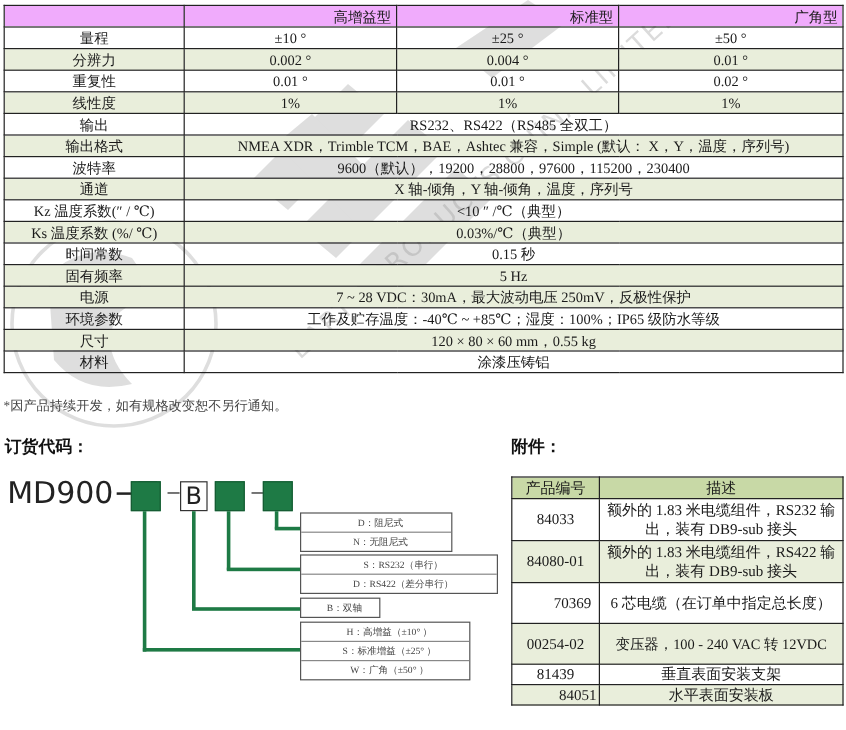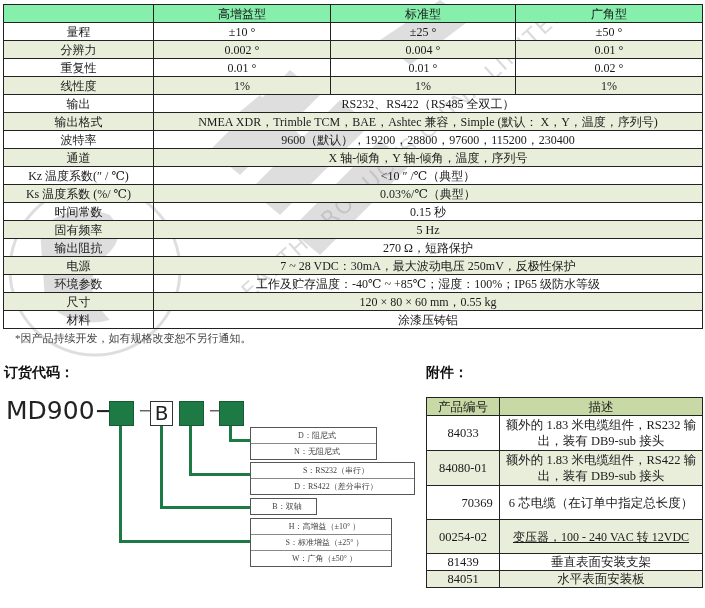--- a/index.html
+++ b/index.html
@@ -5,22 +5,22 @@
   html, body { margin: 0; padding: 0; background: #ffffff; }
   body { width: 705px; height: 608px; position: relative; overflow: hidden;
          font-family: "Liberation Serif", "DejaVu Serif", serif; color: #1a1a1a; }
   .spec { position: absolute; left: 3px; top: 4px; width: 699px; border-collapse: collapse;
           table-layout: fixed; font-size: 12px; }
   .spec td { border: 1px solid #222; height: 17px; padding: 0 4px; line-height: 16px;
              white-space: nowrap; overflow: hidden; }
   .spec td.lbl { text-align: center; }
   .spec td.val { text-align: center; }
   .spec tr.alt td { background: #e9eedb; }
-  .spec tr.head td { background: #86efac; text-align: center; }
-  .note { position: absolute; left: 3px; top: 331px; font-size: 11px; color: #444; margin-left: 12px; }
+  .spec tr.head td { background: #f0abfc; text-align: right; }
+  .note { position: absolute; left: 3px; top: 331px; font-size: 11px; color: #444; }
   .sec-title { position: absolute; font-family: "DejaVu Sans", sans-serif; font-weight: bold; font-size: 14px; color: #111; }
   .code-main { position: absolute; left: 6px; top: 396px; font-family: "DejaVu Sans", sans-serif; font-size: 25px; color: #222; letter-spacing: 0px; }
   .sq { position: absolute; width: 23px; height: 23px; background: #1e7a45; border: 1px solid #155c33; }
   .sqb { position: absolute; width: 21px; height: 23px; background: #fff; border: 1px solid #333;
          font-family: "DejaVu Sans", sans-serif; font-size: 20px; text-align: center; line-height: 23px; color: #222; }
   .dash { position: absolute; font-family: "DejaVu Sans", sans-serif; font-size: 16px; color: #555; }
   .vline { position: absolute; width: 3px; background: #1e7a45; }
   .hline { position: absolute; height: 3px; background: #1e7a45; }
   .optbox { position: absolute; border: 1px solid #555; background: #fff; }
   .opt { height: 15px; line-height: 15px; font-size: 8px; padding-left: 7px; color: #444; border-bottom: 1px solid #888; white-space: nowrap; text-align: center; }
@@ -112,24 +112,20 @@
     <td class="val" colspan="3">0.03%/℃（典型）</td>
   </tr>
   <tr>
     <td class="lbl">时间常数</td>
     <td class="val" colspan="3">0.15 秒</td>
   </tr>
   <tr class="alt">
     <td class="lbl">固有频率</td>
     <td class="val" colspan="3">5 Hz</td>
   </tr>
-  <tr>
-    <td class="lbl">输出阻抗</td>
-    <td class="val" colspan="3">270 Ω，短路保护</td>
-  </tr>
   <tr class="alt">
     <td class="lbl">电源</td>
     <td class="val" colspan="3">7 ~ 28 VDC：30mA，最大波动电压 250mV，反极性保护</td>
   </tr>
   <tr>
     <td class="lbl">环境参数</td>
     <td class="val" colspan="3">工作及贮存温度：-40℃ ~ +85℃；湿度：100%；IP65 级防水等级</td>
   </tr>
   <tr class="alt">
     <td class="lbl">尺寸</td>
@@ -202,24 +198,24 @@
   <tr class="alt">
     <td class="pn" style="height:34px;margin-left:19px;">84080-01</td>
     <td class="desc">额外的 1.83 米电缆组件，RS422 输出，装有 DB9-sub 接头</td>
   </tr>
   <tr>
     <td class="pn" style="height:33px;padding-left:30px;">70369</td>
     <td class="desc">6 芯电缆（在订单中指定总长度）</td>
   </tr>
   <tr class="alt">
     <td class="pn" style="height:33px;">00254-02</td>
-    <td class="desc" style="white-space:nowrap;font-size:12px;text-decoration:underline;">变压器，100 - 240 VAC 转 12VDC</td>
+    <td class="desc" style="white-space:nowrap;font-size:12px;">变压器，100 - 240 VAC 转 12VDC</td>
   </tr>
   <tr>
     <td class="pn" style="height:16px;">81439</td>
     <td class="desc">垂直表面安装支架</td>
   </tr>
   <tr class="alt">
-    <td class="pn" style="height:16px;">84051</td>
+    <td class="pn" style="height:16px;text-align:right;">84051</td>
     <td class="desc">水平表面安装板</td>
   </tr>
 </tbody>
   </table>
 
 </body></html>

